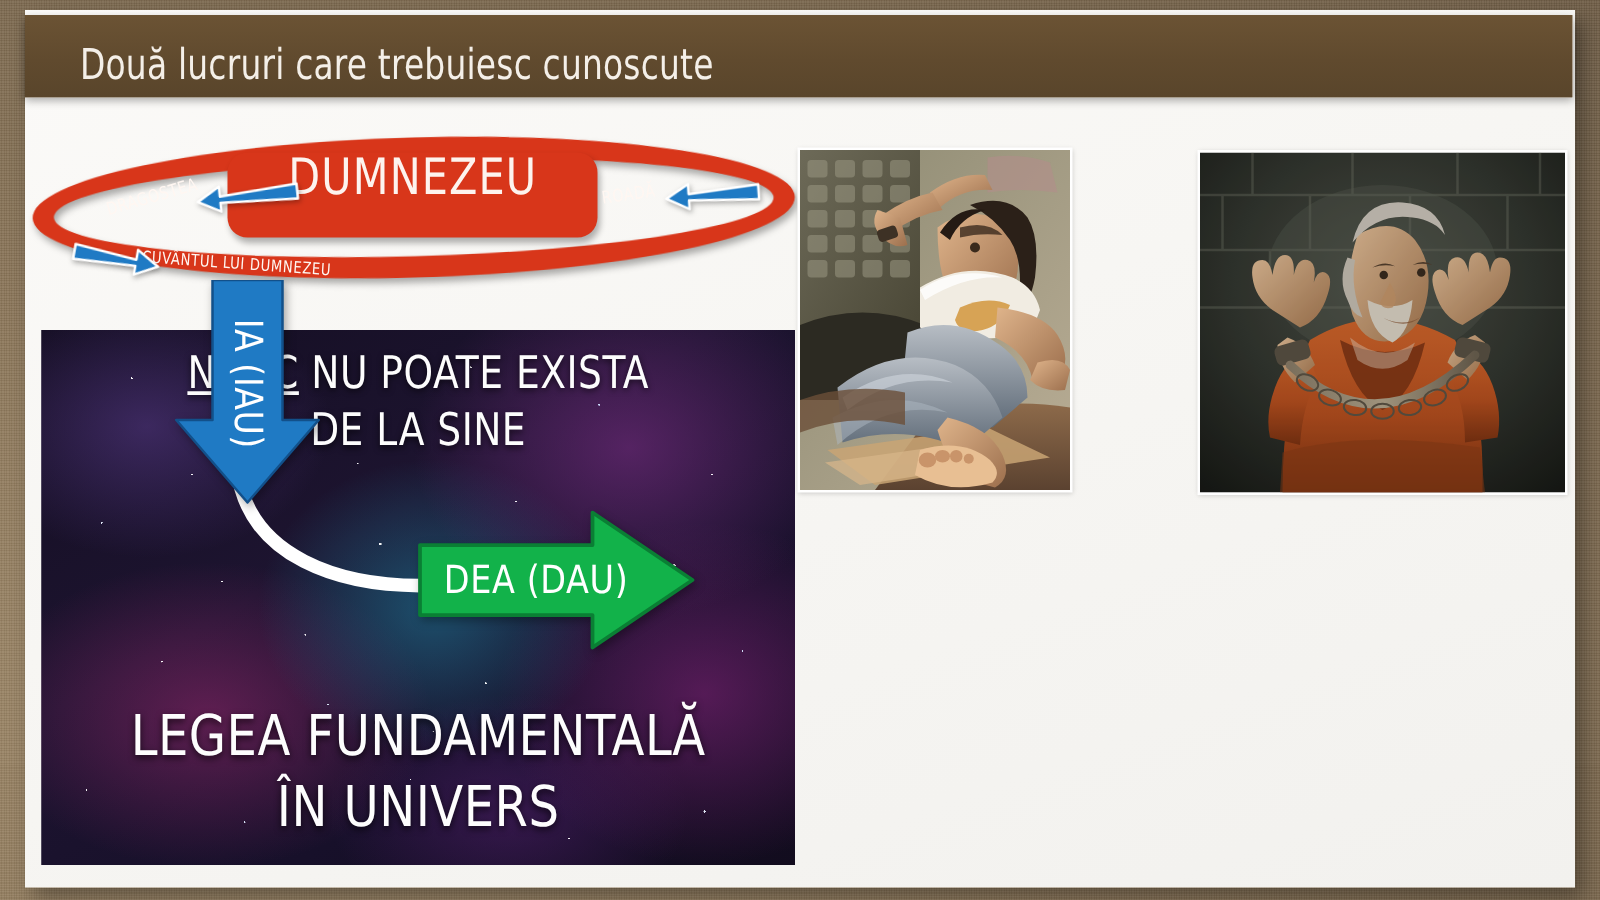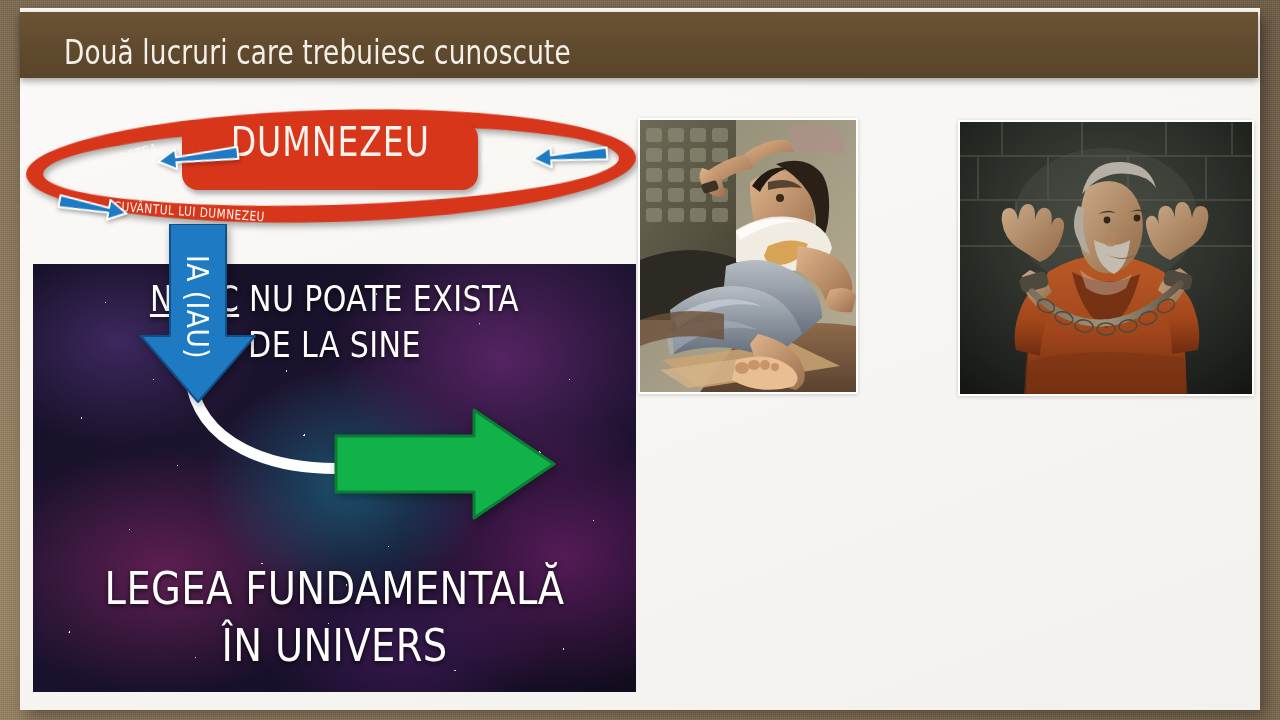--- a/index.html
+++ b/index.html
@@ -226,20 +226,23 @@
   <svg id="arrow-ia" viewBox="0 0 118 180">
     <path d="M31 0 L87 0 L87 112 L116 112 L59 178 L2 112 L31 112 Z" fill="#1f7ac4" stroke="#12508a" stroke-width="2" stroke-linejoin="round"></path>
   </svg>
   <div id="arrow-ia-label">
     <span>IA (IAU)</span>
   </div>
 
   <svg id="arrow-dea" viewBox="0 0 222 112">
     <path d="M2 28 L140 28 L140 2 L220 56 L140 110 L140 84 L2 84 Z" fill="#12b24a" stroke="#0a7f34" stroke-width="3" stroke-linejoin="round"></path>
   </svg>
+  <div id="arrow-dea-label">
+    <span>DEA (DAU)</span>
+  </div>
 
   <div class="photo-frame" id="photo-poor">
     <svg class="photo-canvas" viewBox="0 0 216 272" preserveAspectRatio="none">
       <defs>
         <linearGradient id="wallG" x1="0" y1="0" x2="1" y2="1">
           <stop offset="0" stop-color="#8d8a72"></stop>
             <stop offset="1" stop-color="#b9ad95"></stop>
         </linearGradient>
         <linearGradient id="grateG" x1="0" y1="0" x2="1" y2="1">
           <stop offset="0" stop-color="#6d6a58"></stop>

